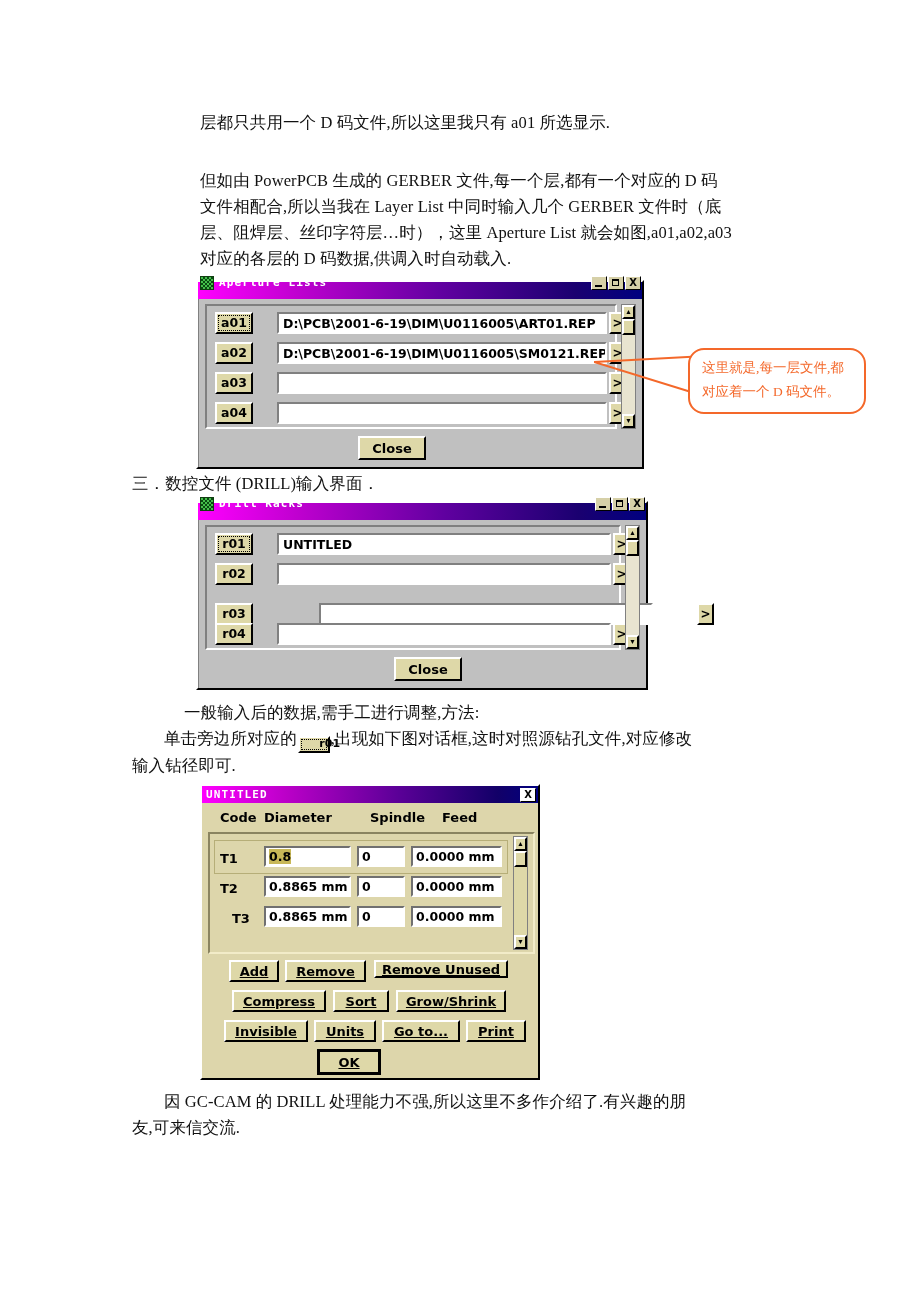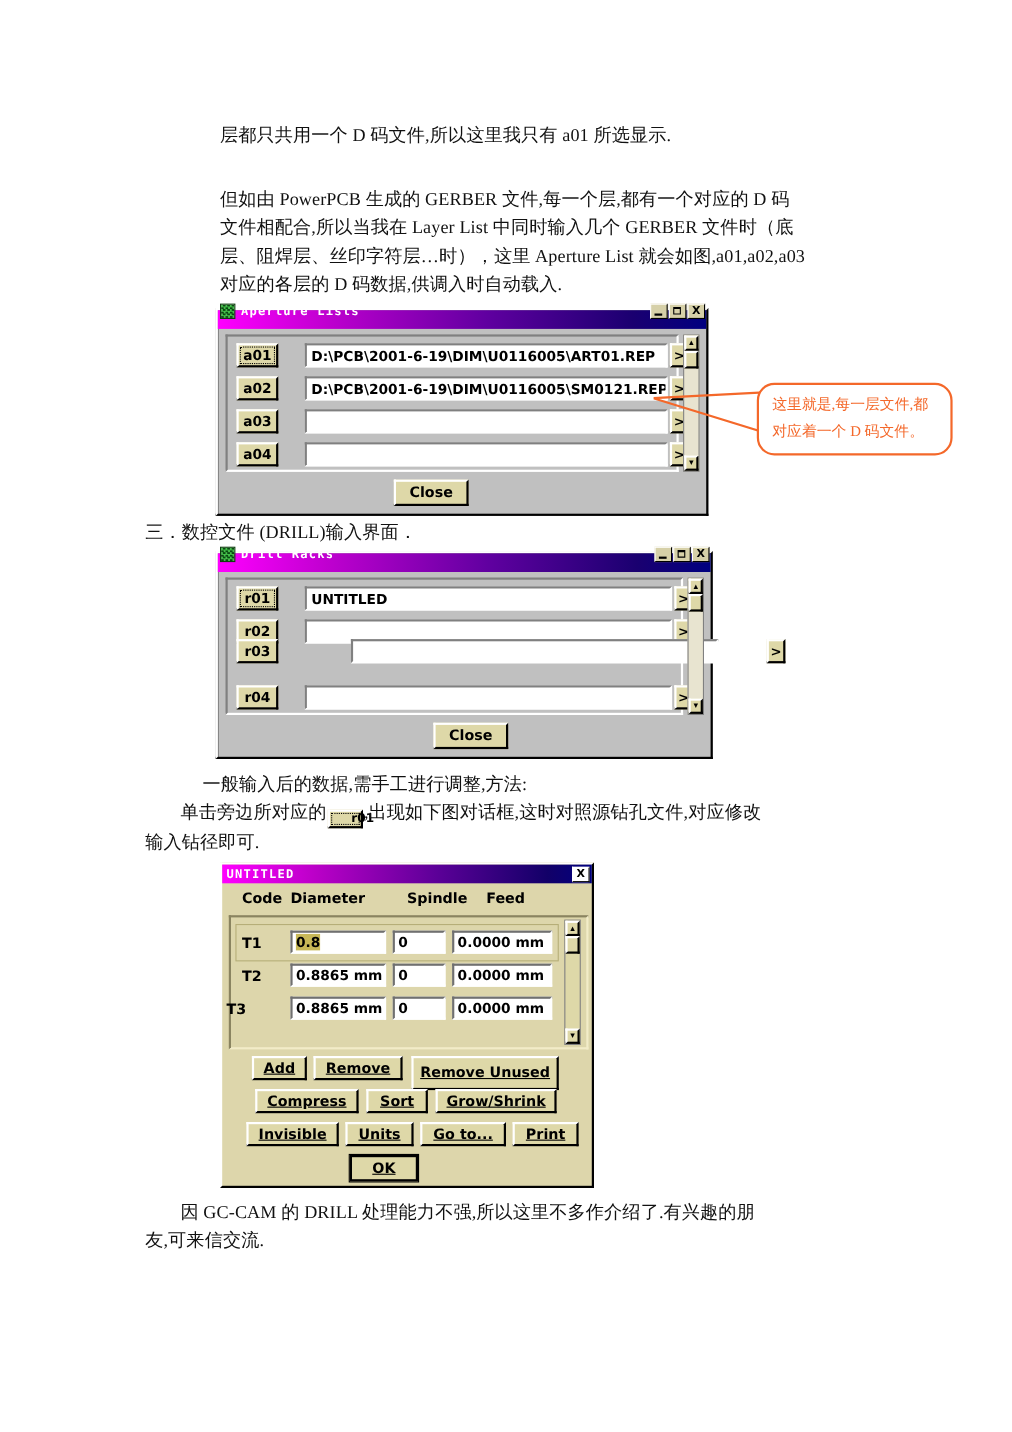--- a/index.html
+++ b/index.html
@@ -372,21 +372,21 @@
         <div class="txtfield" style="width:334px;">UNTITLED</div>
         <div class="arrow-btn">&gt;</div>
       </div>
 
       <div class="row" style="top:36px;">
         <div class="tag-btn">r02</div>
         <div class="txtfield" style="width:334px;"></div>
         <div class="arrow-btn">&gt;</div>
       </div>
 
-      <div class="row" style="top:54px;gap:42px;">
+      <div class="row" style="top:76px;gap:42px;">
         <div class="tag-btn">r03</div>
         <div class="txtfield" style="width:334px;"></div>
         <div class="arrow-btn">&gt;</div>
       </div>
 
       <div class="row" style="top:96px;">
         <div class="tag-btn">r04</div>
         <div class="txtfield" style="width:334px;"></div>
         <div class="arrow-btn">&gt;</div>
       </div>
@@ -430,38 +430,38 @@
         <span class="sel">0.8</span>
       </div>
     <div class="tfield" style="left:155px; top:60px; width:48px;">0</div>
     <div class="tfield" style="left:209px; top:60px; width:91px;">0.0000 mm</div>
 
     <div class="tool-lbl" style="left:18px; top:95px;">T2</div>
     <div class="tfield" style="left:62px; top:90px; width:87px;">0.8865 mm</div>
     <div class="tfield" style="left:155px; top:90px; width:48px;">0</div>
     <div class="tfield" style="left:209px; top:90px; width:91px;">0.0000 mm</div>
 
-    <div class="tool-lbl" style="left:4px; top:125px;">T3</div>
+    <div class="tool-lbl" style="left:30px; top:125px;">T3</div>
     <div class="tfield" style="left:62px; top:120px; width:87px;">0.8865 mm</div>
     <div class="tfield" style="left:155px; top:120px; width:48px;">0</div>
     <div class="tfield" style="left:209px; top:120px; width:91px;">0.0000 mm</div>
 
     <div class="vscroll" style="left:311px; top:50px; height:114px; background:#ded8a8;">
       <div class="sb-btn">▲</div>
       <div class="thumb"></div>
       <div class="sb-btn bottom">▼</div>
     </div>
 
     <div class="push-btn" style="position:absolute; left:27px; top:174px; width:50px; height:22px;">
         <span class="btn-u">Add</span>
       </div>
     <div class="push-btn" style="position:absolute; left:83px; top:174px; width:81px; height:22px;">
         <span class="btn-u">Remove</span>
       </div>
-    <div class="push-btn" style="position:absolute; left:172px; top:174px; width:134px; height:31px;align-items:center;">
+    <div class="push-btn" style="position:absolute; left:172px; top:174px; width:134px; height:18px;align-items:center;">
         <span class="btn-u">Remove Unused</span>
       </div>
 
     <div class="push-btn" style="position:absolute; left:30px; top:204px; width:94px; height:22px;">
         <span class="btn-u">Compress</span>
       </div>
     <div class="push-btn" style="position:absolute; left:131px; top:204px; width:56px; height:22px;">
         <span class="btn-u">Sort</span>
       </div>
     <div class="push-btn" style="position:absolute; left:194px; top:204px; width:110px; height:22px;">

